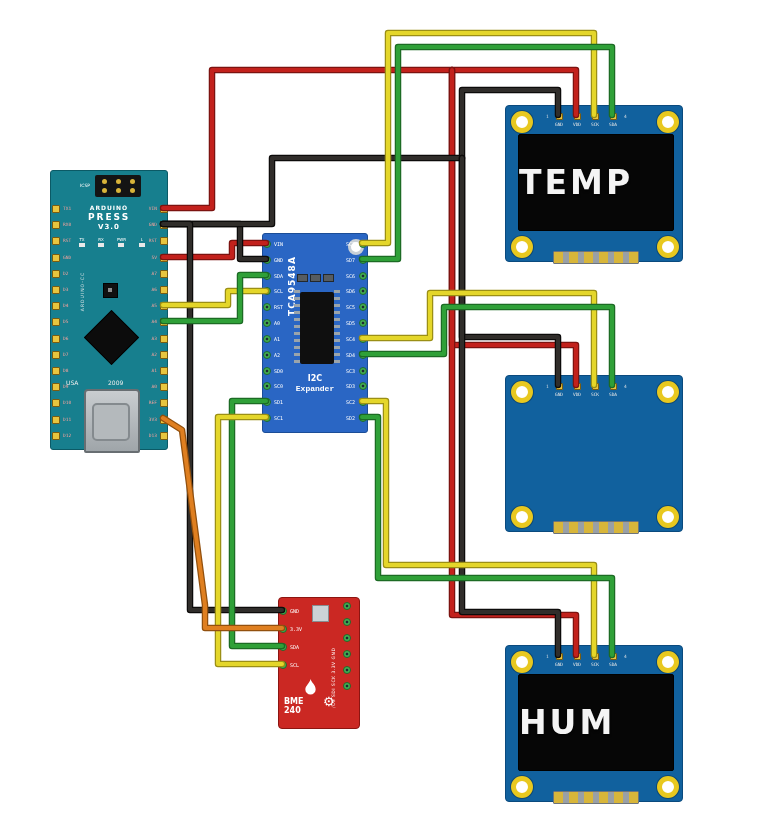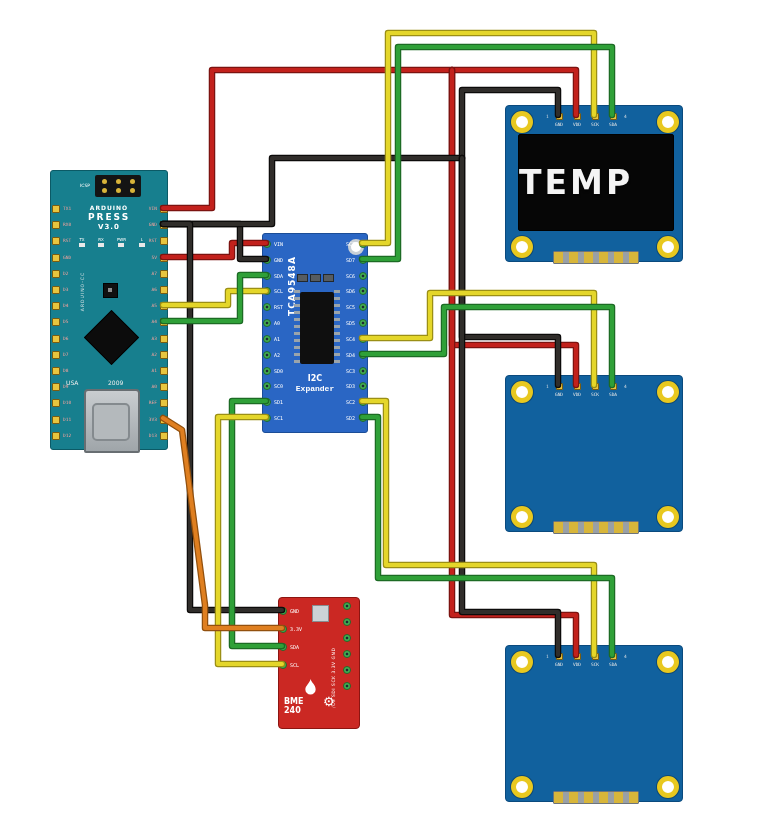--- a/index.html
+++ b/index.html
@@ -308,20 +308,23 @@
         <div class="pad oledpad" style="left: 50px; top: 7px;"></div>
         <div class="pinlabel oled-lab" style="left: 44px; top: 16px; width: 18px; text-align: center;">GND</div>
         <div class="pad oledpad" style="left: 68px; top: 7px;"></div>
         <div class="pinlabel oled-lab" style="left: 62px; top: 16px; width: 18px; text-align: center;">VDD</div>
         <div class="pad oledpad" style="left: 86px; top: 7px;"></div>
         <div class="pinlabel oled-lab" style="left: 80px; top: 16px; width: 18px; text-align: center;">SCK</div>
         <div class="pad oledpad" style="left: 104px; top: 7px;"></div>
         <div class="pinlabel oled-lab" style="left: 98px; top: 16px; width: 18px; text-align: center;">SDA</div>
         <div class="pinlabel oled-num" style="left: 40px; top: 8px;">1</div>
         <div class="pinlabel oled-num" style="left: 118px; top: 8px;">4</div>
+        <div class="oled-screen">
+          <div class="screen-text">HUM</div>
+        </div>
         <div class="oled-conn"></div>
       </div>
     </div>
 
   <svg id="wires" width="763" height="840">
       <polyline points="163,208 212,208 212,70 576,70 576,115" fill="none" stroke="#7c1310" stroke-width="6.5" stroke-linecap="round" stroke-linejoin="round"></polyline>
       <polyline points="163,208 212,208 212,70 576,70 576,115" fill="none" stroke="#c2211c" stroke-width="4" stroke-linecap="round" stroke-linejoin="round"></polyline>
       <polyline points="163,257 232,257 232,243 266,243" fill="none" stroke="#7c1310" stroke-width="6.5" stroke-linecap="round" stroke-linejoin="round"></polyline>
       <polyline points="163,257 232,257 232,243 266,243" fill="none" stroke="#c2211c" stroke-width="4" stroke-linecap="round" stroke-linejoin="round"></polyline>
       <polyline points="452,70 452,345 576,345 576,385" fill="none" stroke="#7c1310" stroke-width="6.5" stroke-linecap="round" stroke-linejoin="round"></polyline>

